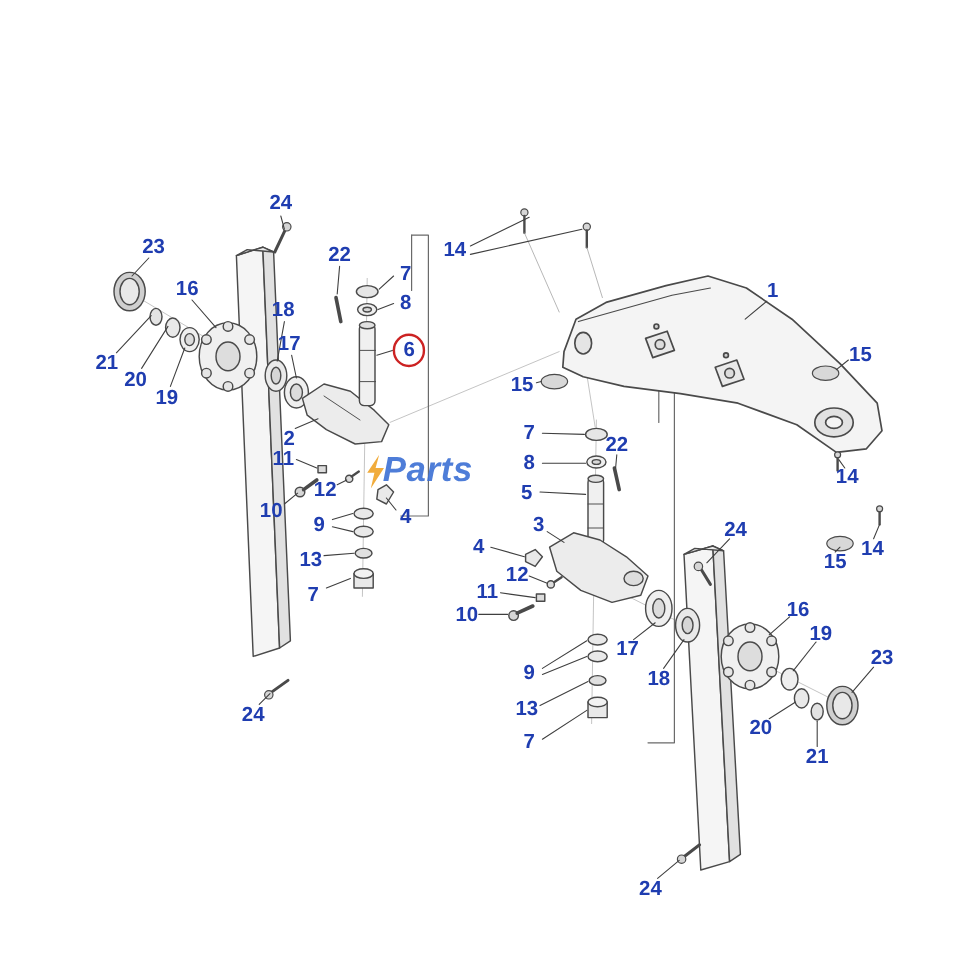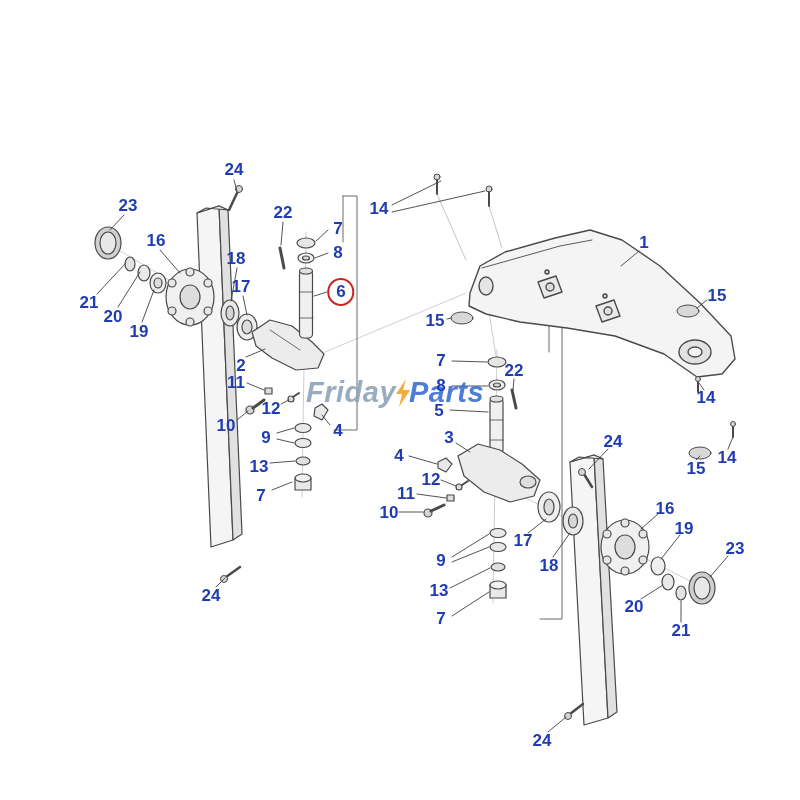--- a/index.html
+++ b/index.html
@@ -273,21 +273,20 @@
       <line x1="680" y1="535" x2="661" y2="559"></line>
       <line x1="641" y1="599" x2="663" y2="585"></line>
       <line x1="681" y1="622" x2="681" y2="601"></line>
       <line x1="728" y1="556" x2="710" y2="577"></line>
       <line x1="608" y1="449" x2="589" y2="469"></line>
       <line x1="548" y1="732" x2="566" y2="717"></line>
     </g>
   </svg>
 
   <div class="watermark">
-    <span class="wm-gray">Friday</span>
     <svg class="bolt" width="16" height="28" viewBox="0 0 16 28">
       <polygon points="11,0 1,15 7,15 4,28 15,11 8,11" fill="currentColor"></polygon>
     </svg>
     <span class="wm-blue">Parts</span>
   </div>
 
   <div class="labels">
       <span class="part-label" style="left: 234px; top: 169px;">24</span>
       <span class="part-label" style="left: 128px; top: 205px;">23</span>
       <span class="part-label" style="left: 156px; top: 240px;">16</span>

